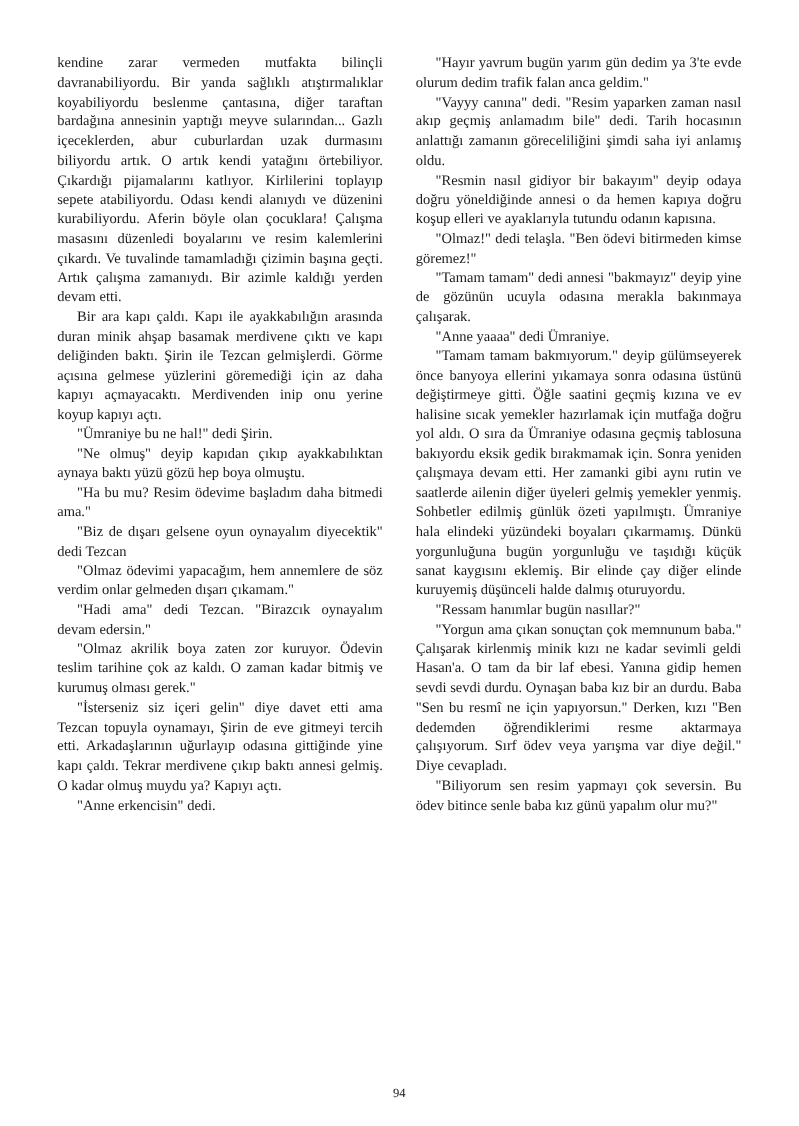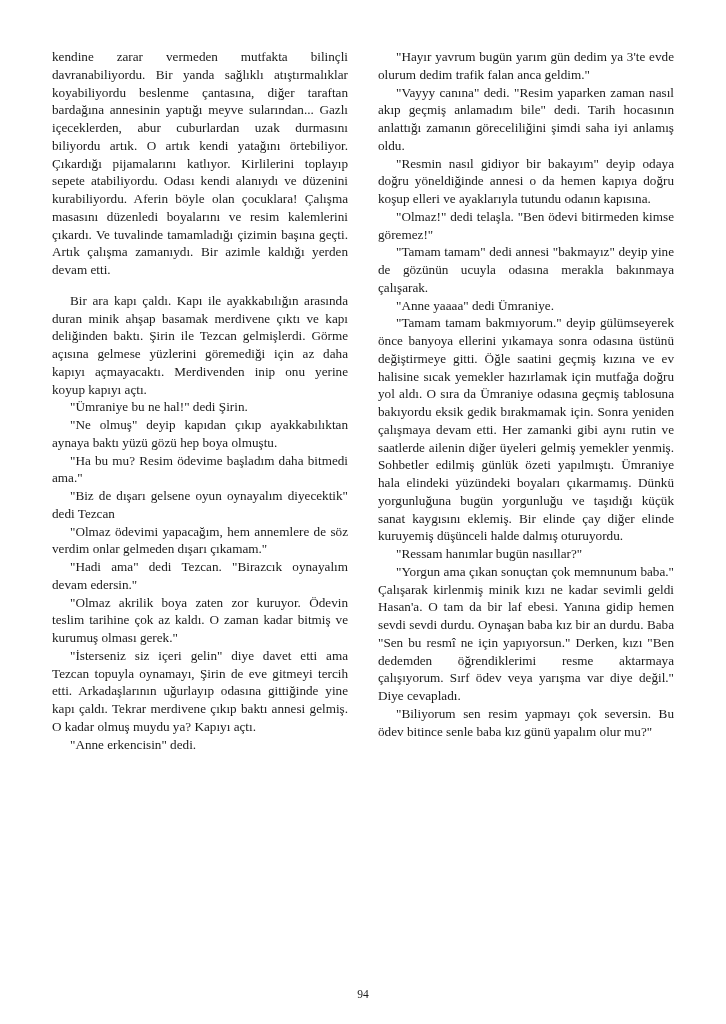--- a/index.html
+++ b/index.html
@@ -35,21 +35,20 @@
     hyphens: manual;
   }
   .col p {
     margin: 0;
     text-indent: 0;
   }
   .col p.indent {
     text-indent: 18px;
   }
   .col p.gap {
-    margin-top: 13px;
   }
   .page-number {
     position: absolute;
     left: 0;
     right: 0;
     bottom: 24px;
     text-align: center;
     font-size: 11.5px;
     color: #1a1a1a;
     font-family: "Liberation Serif", serif;

